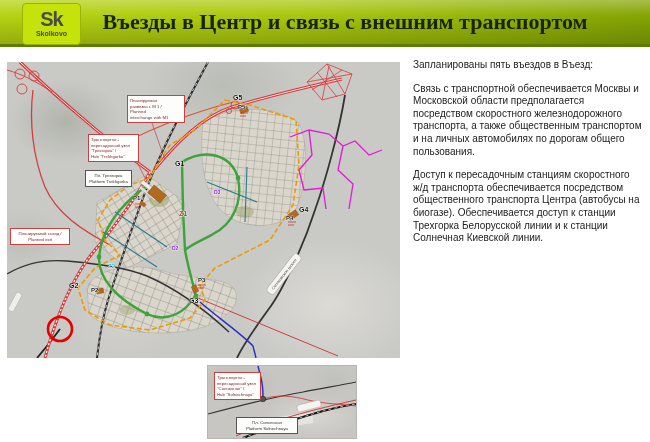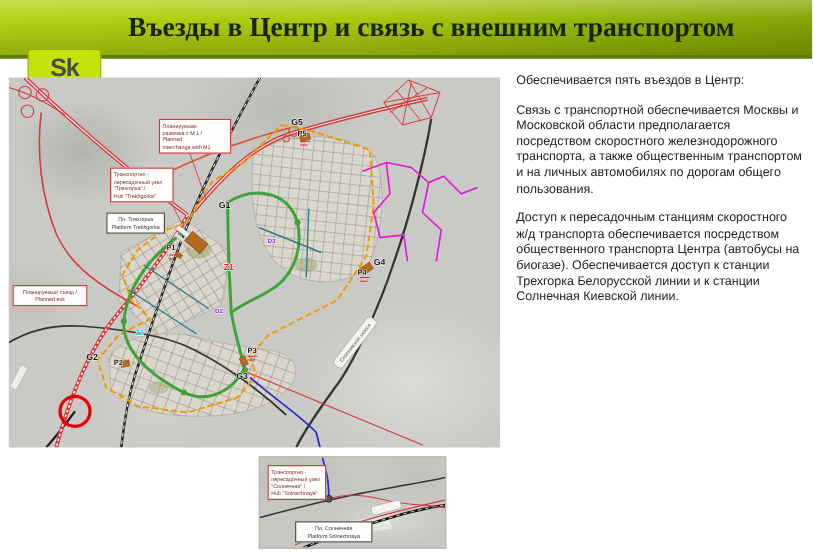--- a/index.html
+++ b/index.html
@@ -7,21 +7,21 @@
          font-family:"Liberation Sans",sans-serif;}
 
   
   .header{position:absolute;left:0;top:0;width:650px;height:44px;
     background:
       linear-gradient(180deg, rgba(255,255,255,.28) 0%, rgba(255,255,255,0) 35%, rgba(0,0,0,.18) 100%),
       linear-gradient(100deg,#b6d312 0%,#aac70e 45%,#92b307 78%,#84a405 100%);
     border-bottom:3px solid #5d7c02;
     display:flex;align-items:center;}
   .logo{position:absolute;left:22px;top:3px;width:57px;height:40px;background:#c6e20b;
-        border-radius:4px;border:1px solid #9ab30a;text-align:center;line-height:1;margin-top:36px;}
+        border-radius:4px;border:1px solid #9ab30a;text-align:center;line-height:1;}
   .logo-sk{font-weight:bold;font-size:20px;letter-spacing:-1px;color:#474c44;margin-top:5px;}
   .logo-name{font-size:7px;color:#474c44;font-weight:bold;margin-top:1px;}
   .title{flex:1;text-align:center;padding-left:40px;
          font-family:"Liberation Serif",serif;font-weight:bold;font-size:22px;color:#18250a;}
 
   
   .panel{position:absolute;left:413px;top:59px;width:236px;color:#222;}
   .panel p{margin:0 0 11px 0;font-size:10px;line-height:12.6px;white-space:pre-line;}
 
   
@@ -236,21 +236,21 @@
     </svg>
     <div class="lblbox" style="left:6px;top:6px;width:41px;">Транспортно -
 пересадочный узел
 "Солнечная" /
 Hub "Solnechnaya"</div>
     <div class="lblbox dark" style="left:28px;top:51px;width:56px;">Пл. Солнечная
 Platform Solnechnaya</div>
   </div>
 
   <div class="panel">
-    <p>Обеспечивается пять въездов в Центр:</p>
+    <p>Запланированы пять въездов в Въезд:</p>
     <p>Связь с транспортной обеспечивается Москвы и
 Московской области предполагается
 посредством скоростного железнодорожного
 транспорта,  а также общественным транспортом
 и на личных автомобилях по дорогам общего
 пользования.</p>
     <p>Доступ к пересадочным станциям скоростного
 ж/д транспорта обеспечивается посредством
 общественного транспорта Центра (автобусы на
 биогазе). Обеспечивается доступ к станции

